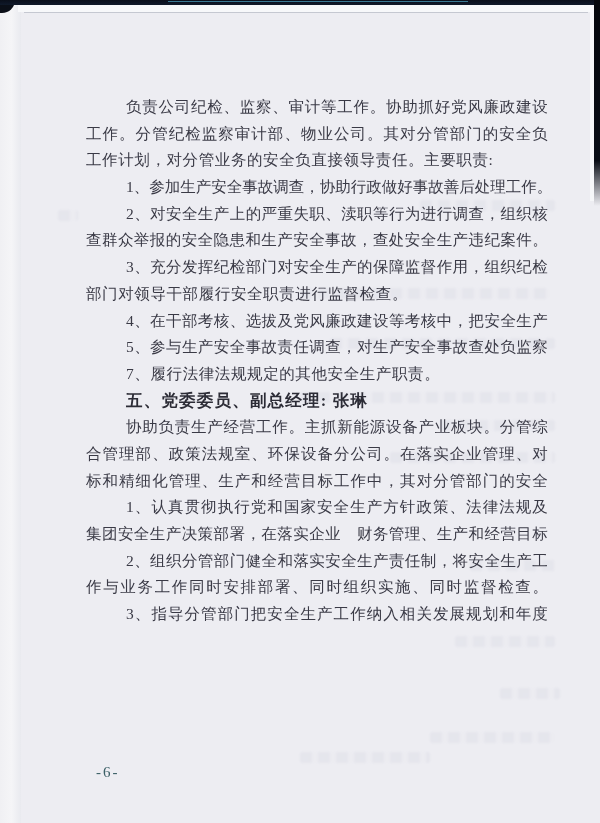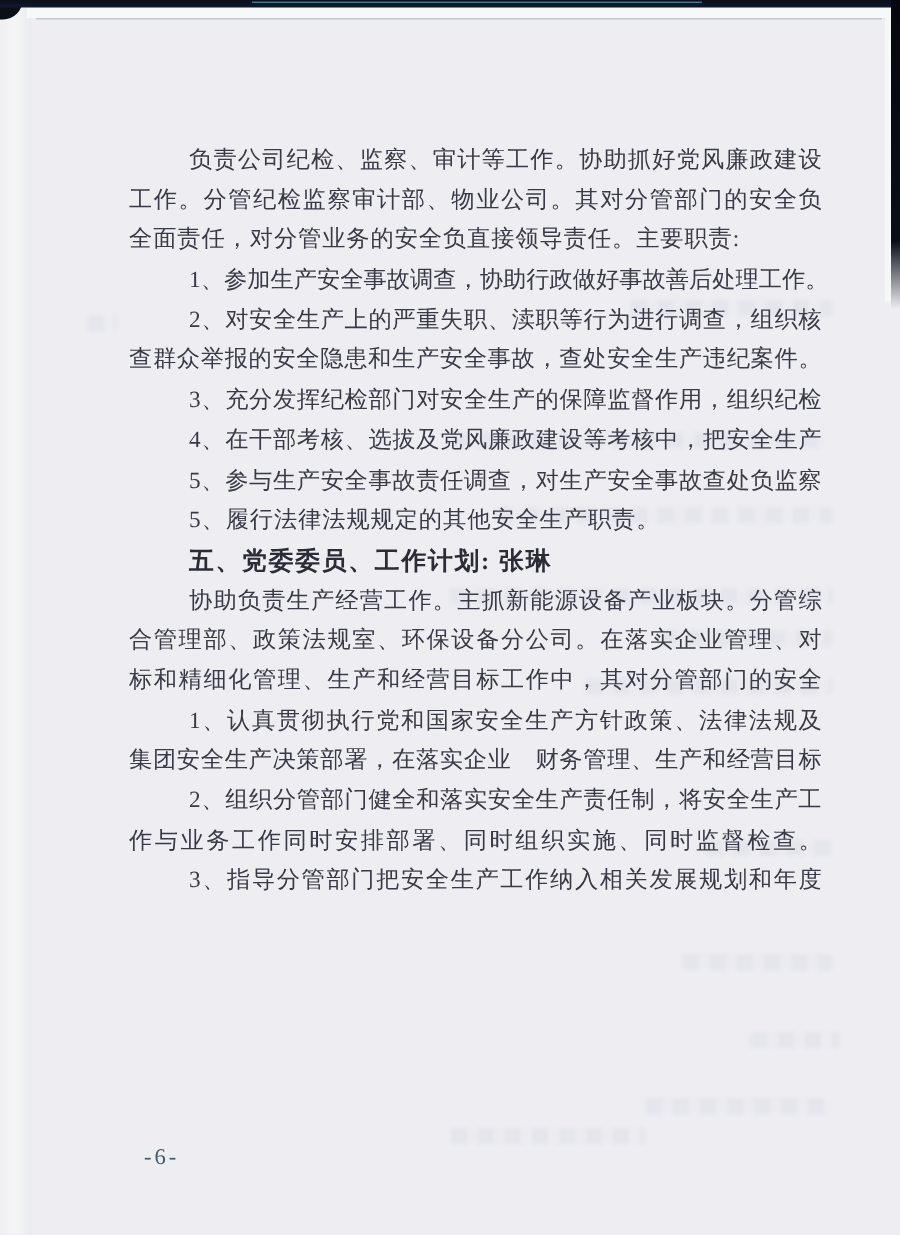--- a/index.html
+++ b/index.html
@@ -151,21 +151,21 @@
       <span>对</span>
       <span>分</span>
       <span>管</span>
       <span>部</span>
       <span>门</span>
       <span>的</span>
       <span>安</span>
       <span>全</span>
       <span>负</span>
     </div>
-  <div class="line">全面责任，对分管业务的安全负直接领导责任。主要职责:</div>
+  <div class="line">工作计划，对分管业务的安全负直接领导责任。主要职责:</div>
   <div class="line indent fill">
       <span>1</span>
       <span>、</span>
       <span>参</span>
       <span>加</span>
       <span>生</span>
       <span>产</span>
       <span>安</span>
       <span>全</span>
       <span>事</span>
@@ -271,20 +271,21 @@
       <span>监</span>
       <span>督</span>
       <span>作</span>
       <span>用</span>
       <span>，</span>
       <span>组</span>
       <span>织</span>
       <span>纪</span>
       <span>检</span>
     </div>
+  <div class="line">部门对领导干部履行安全职责进行监督检查。</div>
   <div class="line indent fill">
       <span>4</span>
       <span>、</span>
       <span>在</span>
       <span>干</span>
       <span>部</span>
       <span>考</span>
       <span>核</span>
       <span>、</span>
       <span>选</span>
@@ -329,22 +330,22 @@
       <span>安</span>
       <span>全</span>
       <span>事</span>
       <span>故</span>
       <span>查</span>
       <span>处</span>
       <span>负</span>
       <span>监</span>
       <span>察</span>
     </div>
-  <div class="line indent">5、履行法律法规规定的其他安全生产职责。</div>
-  <div class="line indent bold">五、党委委员、工作计划: 张琳</div>
+  <div class="line indent">7、履行法律法规规定的其他安全生产职责。</div>
+  <div class="line indent bold">五、党委委员、副总经理: 张琳</div>
   <div class="line indent fill">
       <span>协</span>
       <span>助</span>
       <span>负</span>
       <span>责</span>
       <span>生</span>
       <span>产</span>
       <span>经</span>
       <span>营</span>
       <span>工</span>

